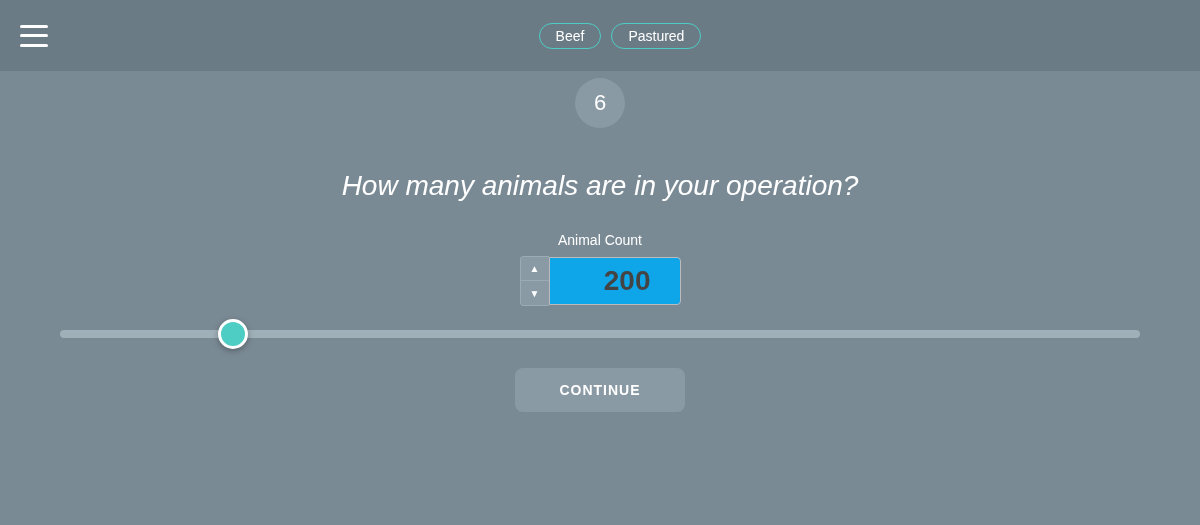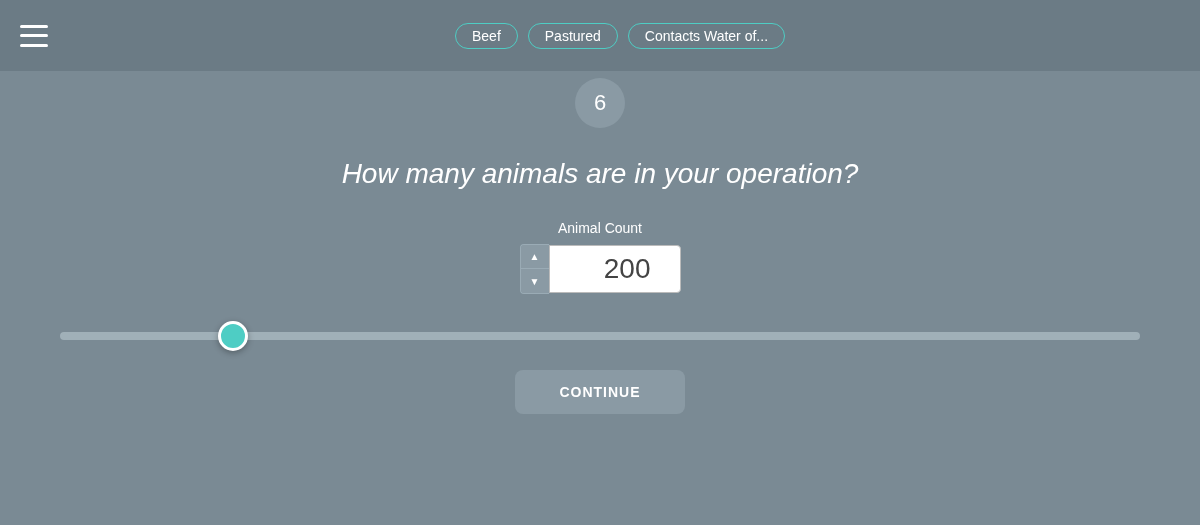--- a/index.html
+++ b/index.html
@@ -90,29 +90,30 @@
     }
 
     
     .question-text {
       color: white;
       font-size: 28px;
       font-style: italic;
       font-weight: 300;
       margin-bottom: 30px;
       text-align: center;
+      margin-top: 12px;
     }
 
     
     .animal-count-section {
       display: flex;
       flex-direction: column;
       align-items: center;
       gap: 8px;
-      margin-bottom: 38px;
+      margin-bottom: 24px;
     }
 
     .animal-count-label {
       color: white;
       font-size: 14px;
       font-weight: 400;
     }
 
     .count-input-row {
       display: flex;
@@ -145,23 +146,23 @@
 
     .spinner-btn:first-child {
       border-bottom: 1px solid #9aabb5;
     }
 
     .count-input {
       width: 132px;
       height: 48px;
       border: 1.5px solid #bbb;
       border-radius: 0 4px 4px 0;
-      background: #ffffff;
+      background: #0ea5e9;
       font-size: 28px;
-      font-weight: 400;
+      font-weight: 700;
       color: #444;
       text-align: right;
       padding-right: 14px;
       outline: none;
     }
 
     
     .slider-container {
       width: 100%;
       padding: 0 60px;
@@ -220,21 +221,20 @@
 
 <div class="top-bar">
   <div class="menu-icon">
     <span></span>
     <span></span>
     <span></span>
   </div>
   <div class="breadcrumb-tags">
     <span class="tag">Beef</span>
     <span class="tag">Pastured</span>
-    <span class="tag">Contacts Water of...</span>
   </div>
 </div>
 
 <div class="main-content">
 
   <div class="step-circle">
     <span>6</span>
   </div>
 
   <div class="question-text">How many animals are in your operation?</div>

